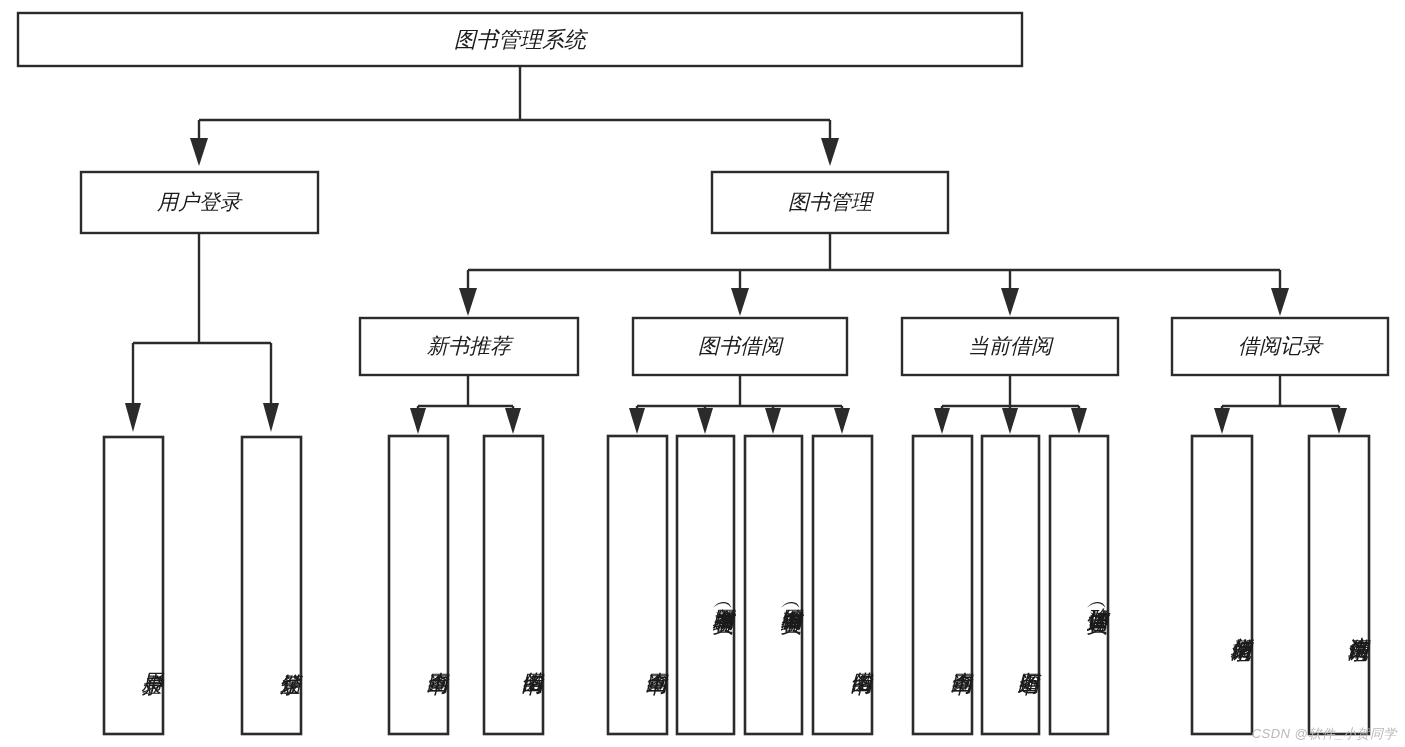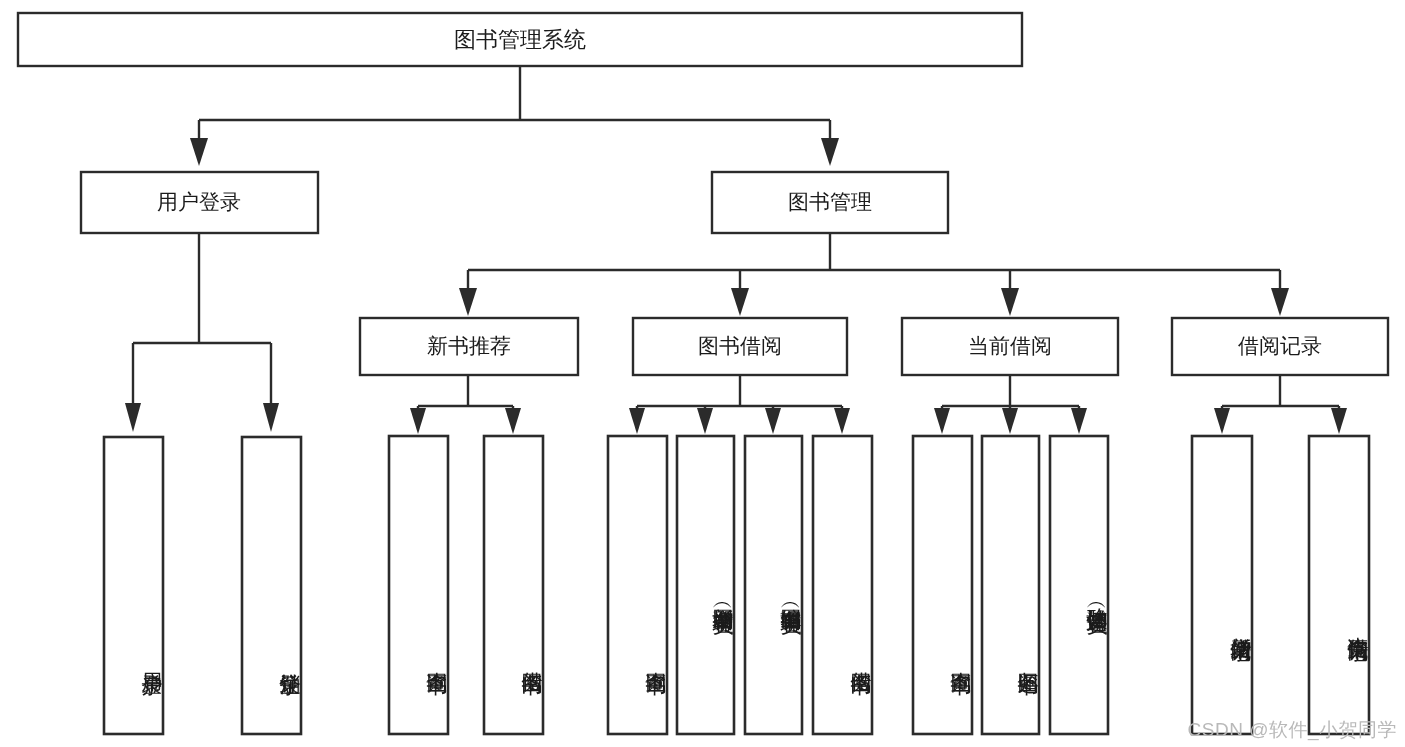--- a/index.html
+++ b/index.html
@@ -12,20 +12,21 @@
     width: 1405px;
     height: 747px;
     font-family: "Liberation Sans", "DejaVu Sans", sans-serif;
     overflow: hidden;
   }
   #diagram-root {
     position: relative;
     width: 1405px;
     height: 747px;
     background: #ffffff;
+    font-style: italic;
   }
   svg#tree-svg {
     position: absolute;
     left: 0;
     top: 0;
     width: 1405px;
     height: 747px;
     display: block;
   }
   .node-rect {
@@ -77,21 +78,21 @@
     align-items: flex-start;
     justify-content: center;
     pointer-events: none;
     user-select: none;
   }
   .watermark {
     position: absolute;
     right: 8px;
     bottom: 4px;
     font-family: "Liberation Sans", "DejaVu Sans", sans-serif;
-    font-size: 19px;
+    font-size: 13px;
     color: #b9b9b9;
     letter-spacing: 0.5px;
     white-space: nowrap;
   }
 </style>
 </head>
 <body>
 
 <div id="diagram-root">
 

